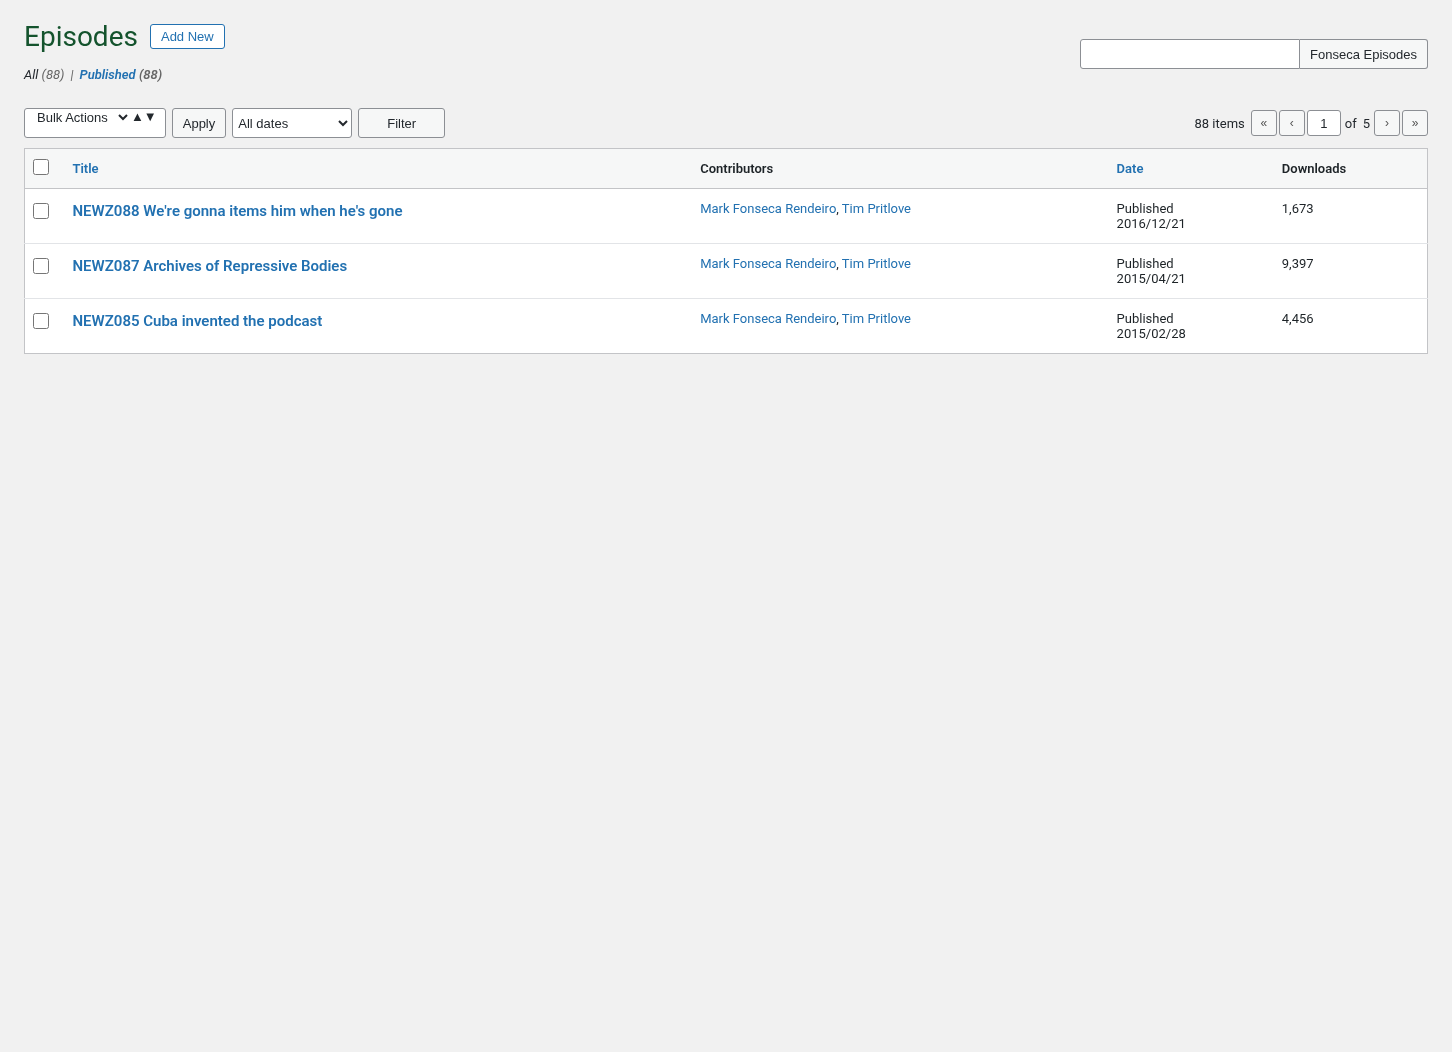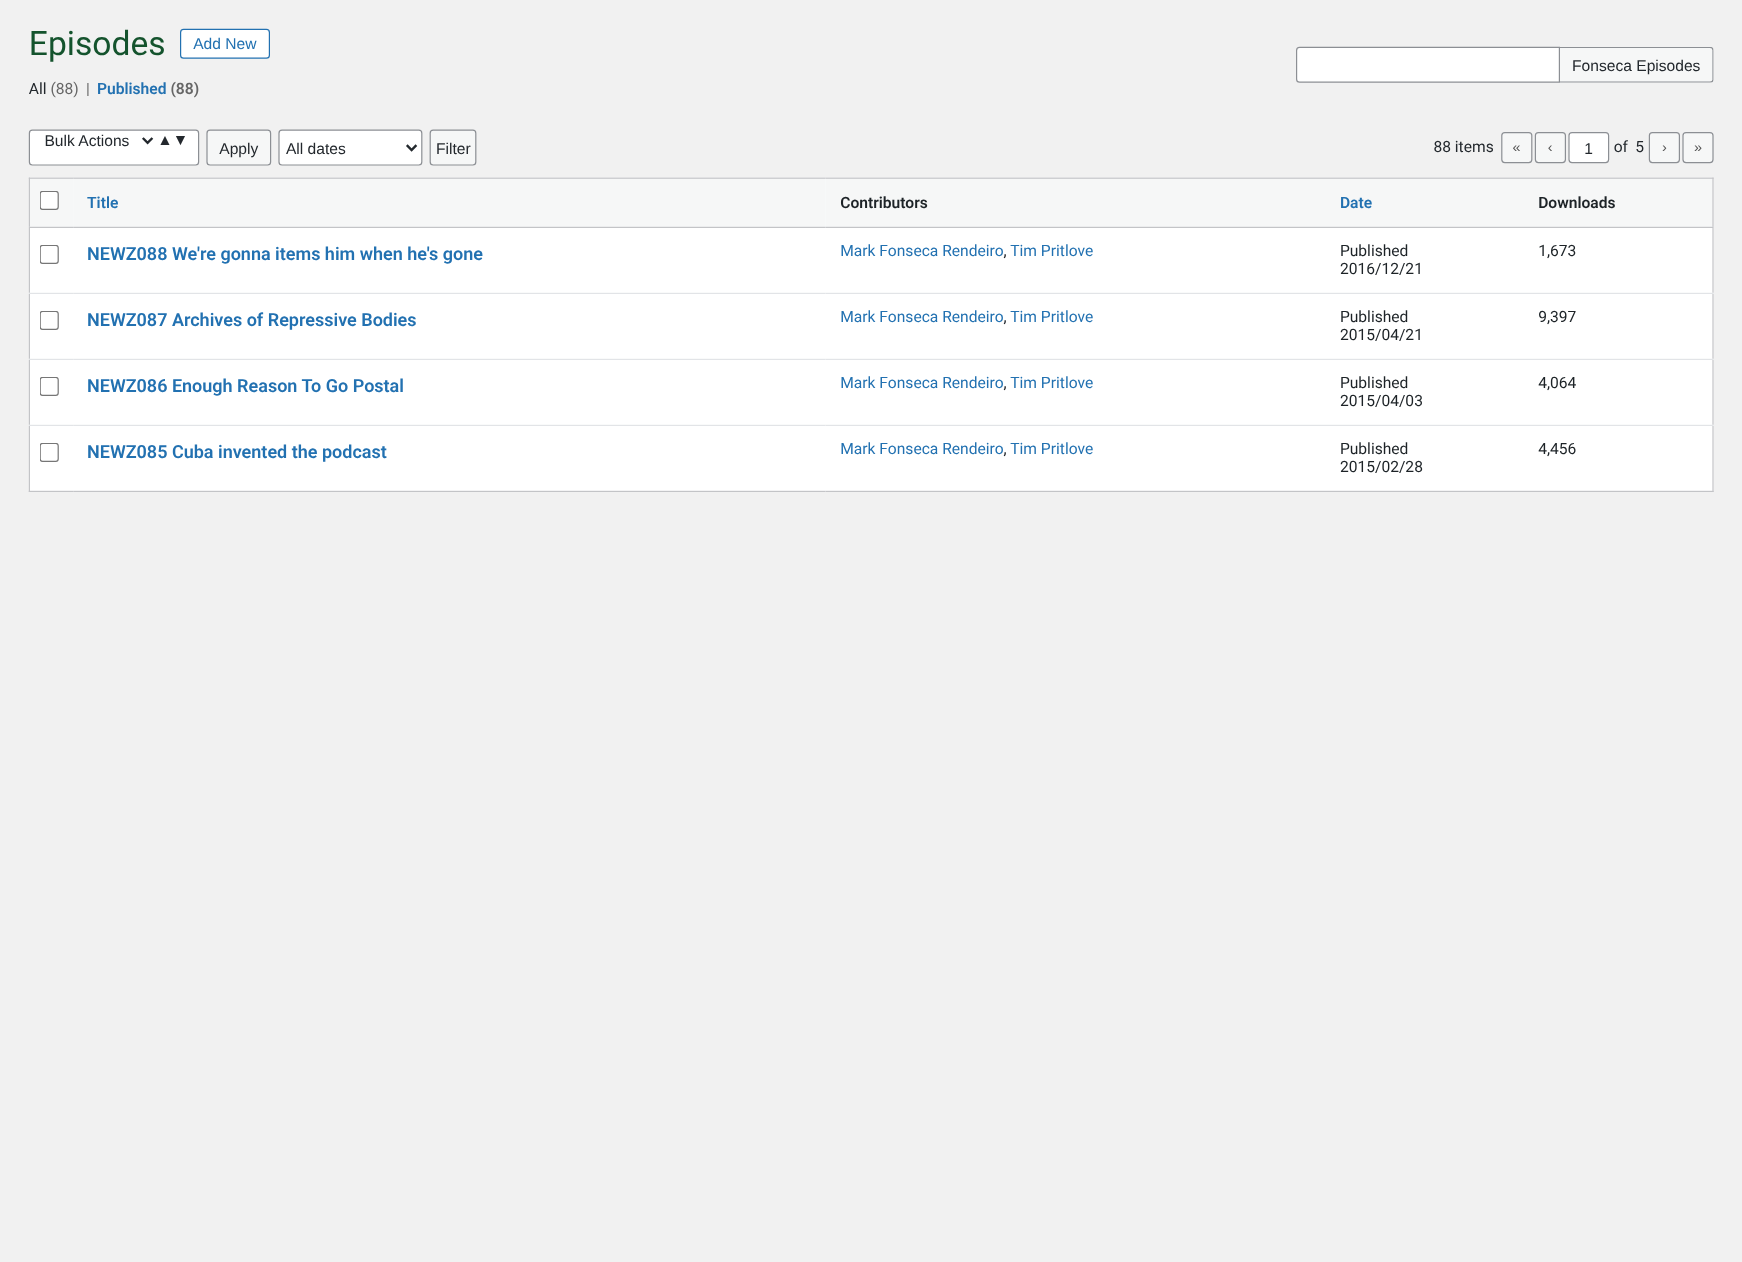--- a/index.html
+++ b/index.html
@@ -31,20 +31,21 @@
       cursor: pointer;
       font-weight: 500;
     }
 
     .subsubsub {
       display: flex;
       align-items: center;
       gap: 0;
       margin-bottom: 12px;
       font-size: 13px;
+      font-style: italic;
     }
     .subsubsub a {
       color: #2271b1;
       text-decoration: none;
     }
     .subsubsub .sep { margin: 0 6px; color: #666; }
     .subsubsub .current { font-weight: 600; color: #2271b1; }
     .subsubsub .count { color: #666; }
 
     .search-box-wrap {
@@ -126,21 +127,21 @@
       height: 30px;
       border: 1px solid #8c8f94;
       border-radius: 3px;
       background: #fff;
       font-size: 13px;
       cursor: pointer;
       color: #23282d;
       min-width: 120px;
     }
     .filter-btn {
-      padding: 4px 4px;
+      padding: 4px 28px;
       font-size: 13px;
       border: 1px solid #8c8f94;
       background: #f6f7f7;
       border-radius: 3px;
       cursor: pointer;
       height: 30px;
       color: #23282d;
     }
 
     .items-count {
@@ -328,26 +329,19 @@
       </tr>
       <tr>
         <td class="check-column"><input type="checkbox" style=""></td>
         <td class="episode-title"><a href="#">NEWZ087 Archives of Repressive Bodies</a></td>
         <td class="contributors"><a href="#">Mark Fonseca Rendeiro</a>, <a href="#">Tim Pritlove</a></td>
         <td class="date-status"><span>Published</span><br><span>2015/04/21</span></td>
         <td class="downloads">9,397</td>
       </tr>
       <tr>
         <td class="check-column"><input type="checkbox" style=""></td>
-        <td class="episode-title"><a href="#">NEWZ086 Enough Reason To Go Postal</a></td>
-        <td class="contributors"><a href="#">Mark Fonseca Rendeiro</a>, <a href="#">Tim Pritlove</a></td>
-        <td class="date-status"><span>Published</span><br><span>2015/04/03</span></td>
-        <td class="downloads">4,064</td>
-      </tr>
-      <tr>
-        <td class="check-column"><input type="checkbox" style=""></td>
         <td class="episode-title"><a href="#">NEWZ085 Cuba invented the podcast</a></td>
         <td class="contributors"><a href="#">Mark Fonseca Rendeiro</a>, <a href="#">Tim Pritlove</a></td>
         <td class="date-status"><span>Published</span><br><span>2015/02/28</span></td>
         <td class="downloads">4,456</td>
       </tr>
     </tbody>
 </table>
 
 </body></html>

